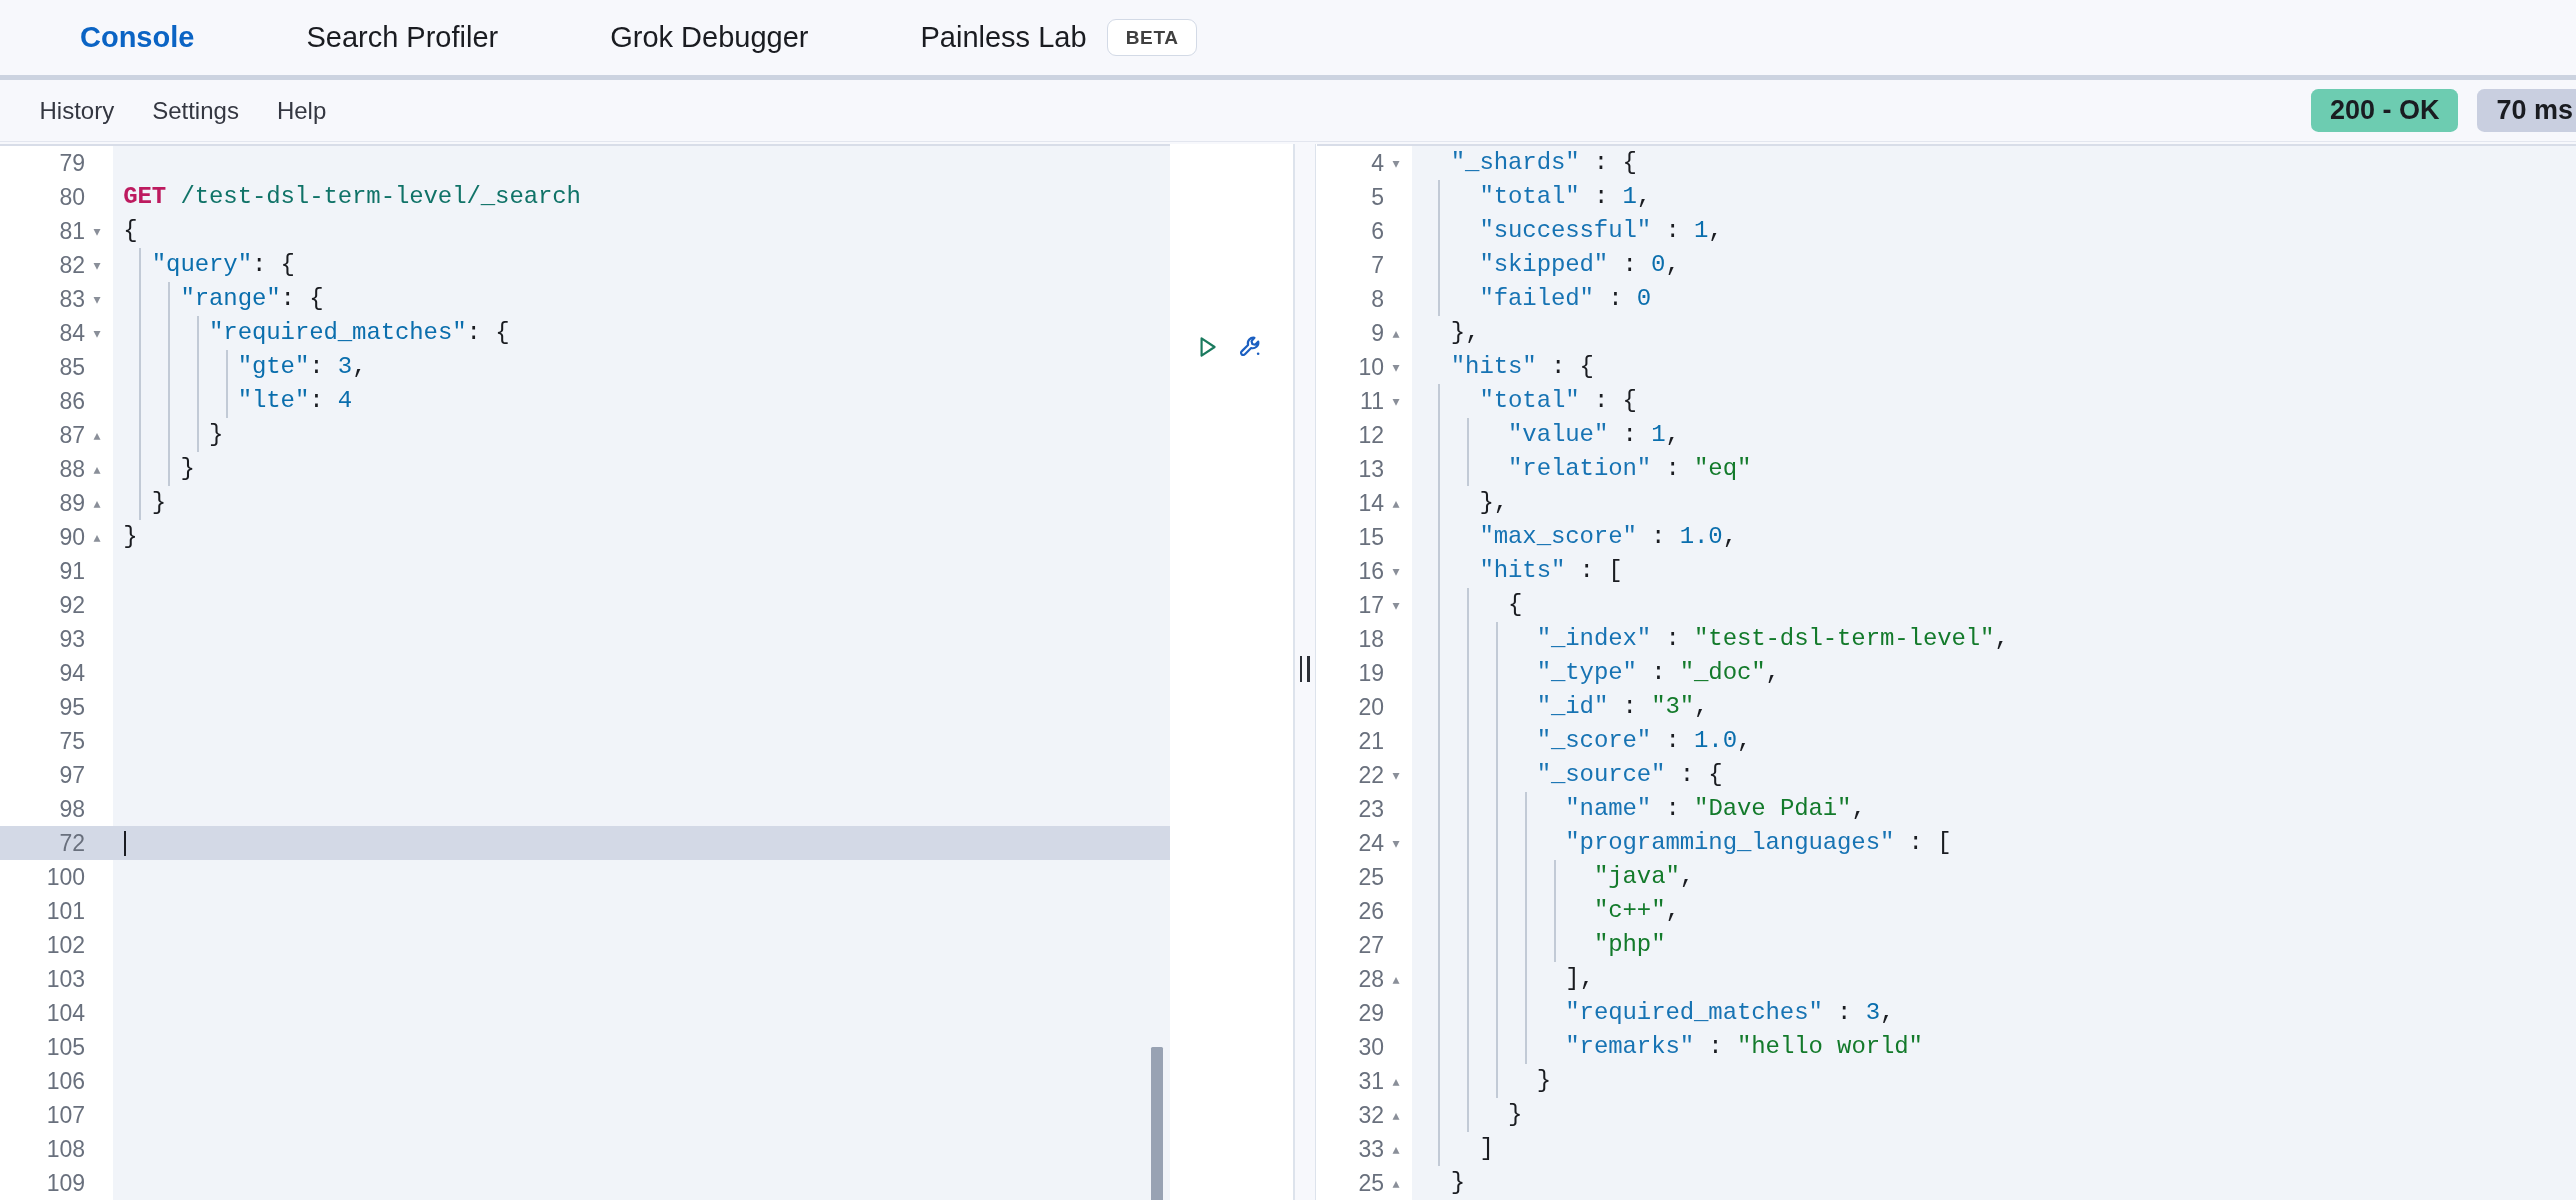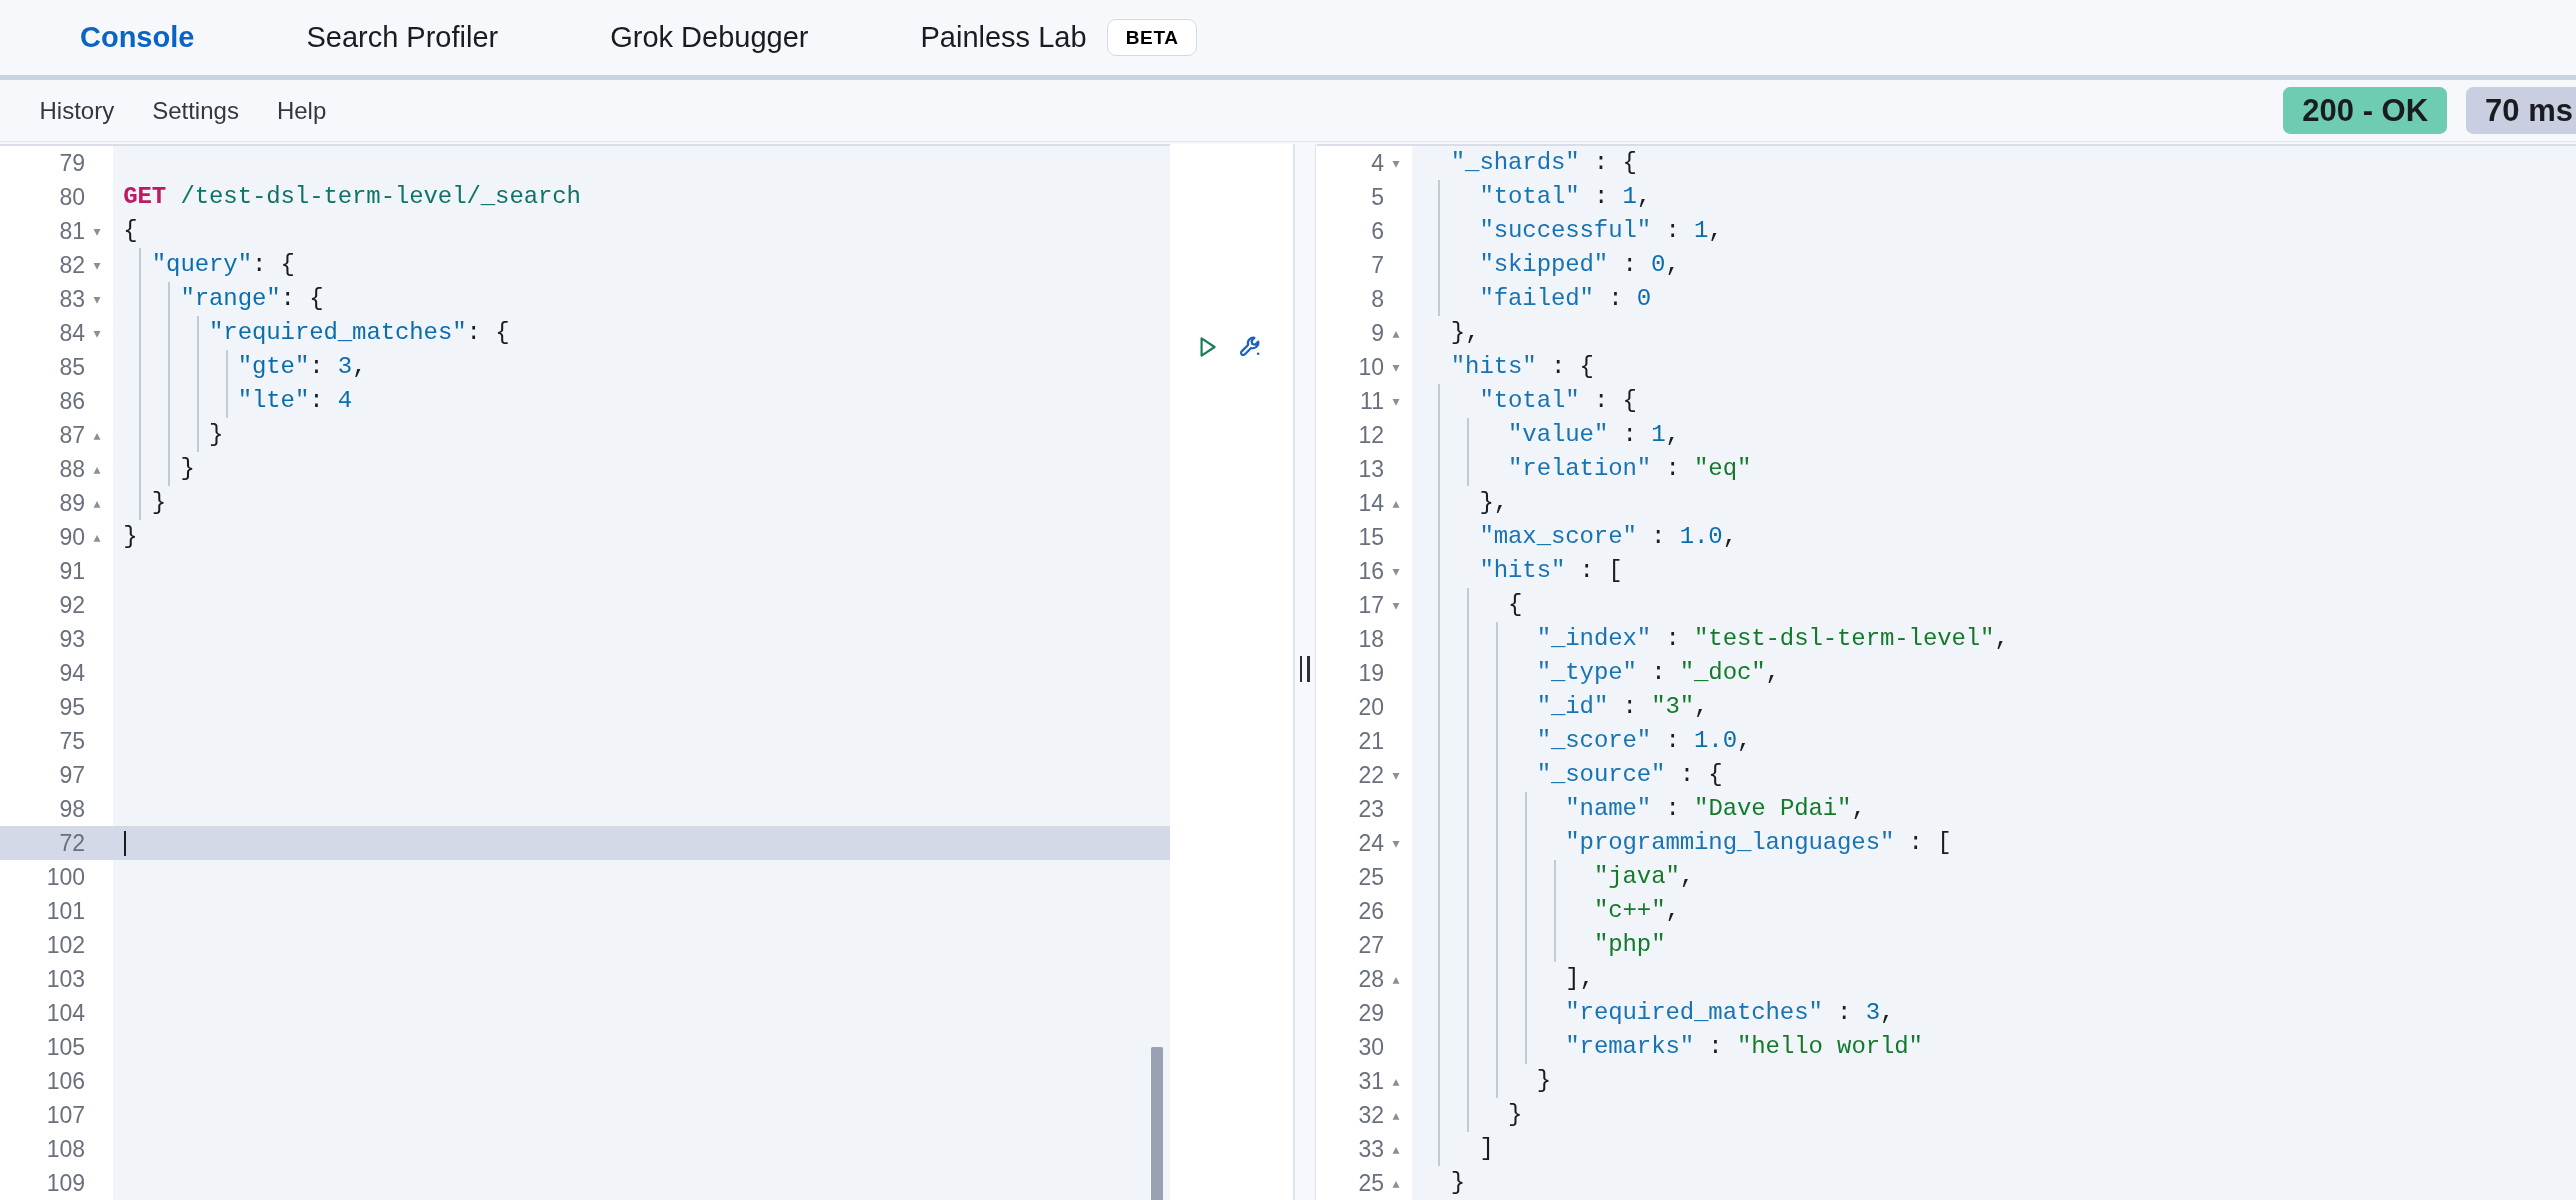--- a/index.html
+++ b/index.html
@@ -66,21 +66,21 @@
   .tab-with-badge {
     display: flex;
     align-items: center;
     gap: 20.5px;
     padding-right: 10.2px;
   }
   .beta-badge {
     border: 1.5px solid #d3dae6;
     border-radius: 9px;
     background: #ffffff;
-    color: #000000;
+    color: #404040;
     font-size: 19px;
     font-weight: 700;
     letter-spacing: 0.7px;
     padding: 8.8px 17.6px 8px 17.6px;
     line-height: 1;
   }
 
   
   .toolbar {
     position: absolute;
@@ -108,21 +108,21 @@
   }
   .toolbar-right {
     position: absolute;
     right: -16px; top: 0;
     height: 61px;
     display: flex;
     align-items: center;
     gap: 19px;
   }
   .badge {
-    font-size: 31px;
+    font-size: 27px;
     font-weight: 700;
     color: #1a1c21;
     border-radius: 7.3px;
     padding: 8px 19px 8.8px 19px;
     line-height: 1;
     white-space: nowrap;
   }
   .badge-status { background: #6dccb1; }
   .badge-time   { background: #c9cfe0; }
 

